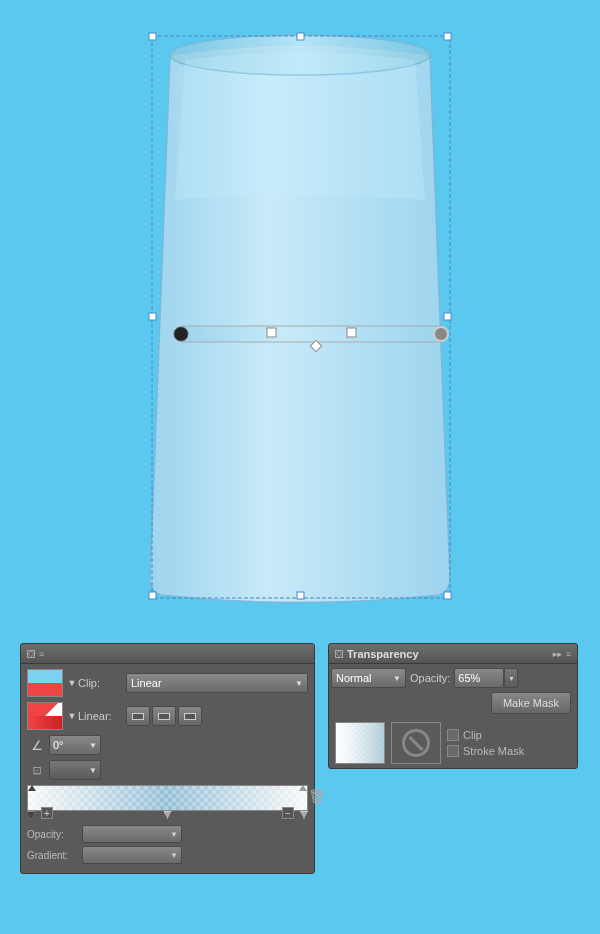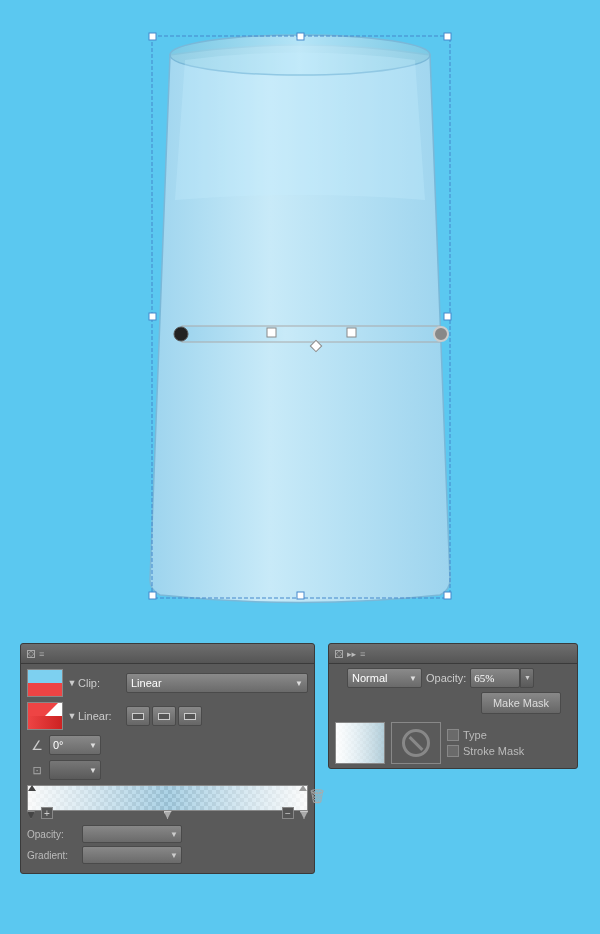--- a/index.html
+++ b/index.html
@@ -212,21 +212,21 @@
       left: 328px;
       width: 250px;
       background: #5a5a5a;
       border: 1px solid #3a3a3a;
       border-radius: 3px;
     }
 
     .trans-panel-row {
       display: flex;
       align-items: center;
-      padding: 4px 18px;
+      padding: 4px 2px;
       gap: 4px;
     }
 
     .blend-dropdown {
       width: 75px; height: 20px;
       background: linear-gradient(to bottom, #8a8a8a, #6a6a6a);
       border: 1px solid #4a4a4a;
       border-radius: 2px;
       color: #fff;
       font-size: 11px;
@@ -504,59 +504,60 @@
         <span></span>
         <span style="margin-left:auto;color:#ccc;font-size:8px;">▼</span>
       </div>
     </div>
   </div>
 </div>
 
 <div class="transparency-panel">
   <div class="panel-title-bar">
     <div class="collapse-icon">◇</div>
+    <span class="panel-title">Transparency</span>
     <span style="color:#bbb;font-size:9px;margin-right:4px;">▸▸</span>
     <span class="panel-menu-btn">≡</span>
   </div>
 
   <div class="trans-panel-row">
     <div class="blend-dropdown">
       <span>Normal</span>
       <span class="dropdown-arrow">▼</span>
     </div>
     <span class="opacity-label">Opacity:</span>
-    <div style="display:flex;align-items:flex-start;font-family:Liberation Serif, serif;">
+    <div style="display:flex;align-items:flex-start;">
       <div class="opacity-input">
         <span>65%</span>
       </div>
       <div class="opacity-arrow">▼</div>
     </div>
   </div>
 
-  <div style="padding:0 16px 4px 6px;display:flex;justify-content:flex-end;">
+  <div style="padding:0 6px 4px 6px;display:flex;justify-content:flex-end;">
     <div class="make-mask-btn">Make Mask</div>
   </div>
 
   <div class="trans-thumbnail-area">
 
     <div class="trans-thumb">
       <div class="trans-thumb-checker"></div>
       <div style="position:absolute;top:0;left:0;right:0;bottom:0;background:linear-gradient(to right,rgba(255,255,255,0.95) 0%,rgba(200,235,250,0.6) 100%);"></div>
     </div>
 
     <div class="trans-mask-thumb">
       <div class="no-entry-icon">
         <div class="no-entry-bar"></div>
       </div>
     </div>
 
     <div class="trans-checkboxes">
       <div class="trans-checkbox-row">
         <div class="checkbox"></div>
-        <span class="checkbox-label">Type</span>
+        <span class="checkbox-label">Clip</span>
       </div>
       <div class="trans-checkbox-row">
         <div class="checkbox"></div>
         <span class="checkbox-label">Stroke Mask</span>
       </div>
     </div>
   </div>
 </div>
 
 </body></html>

